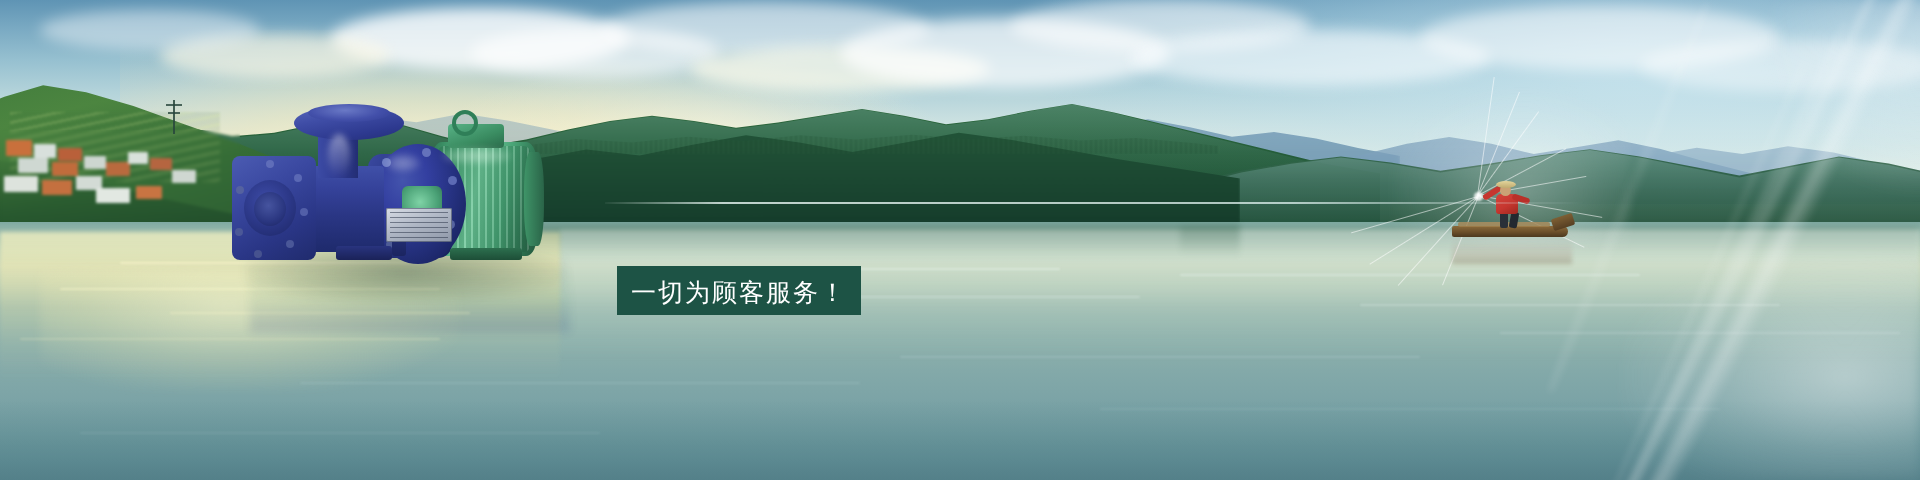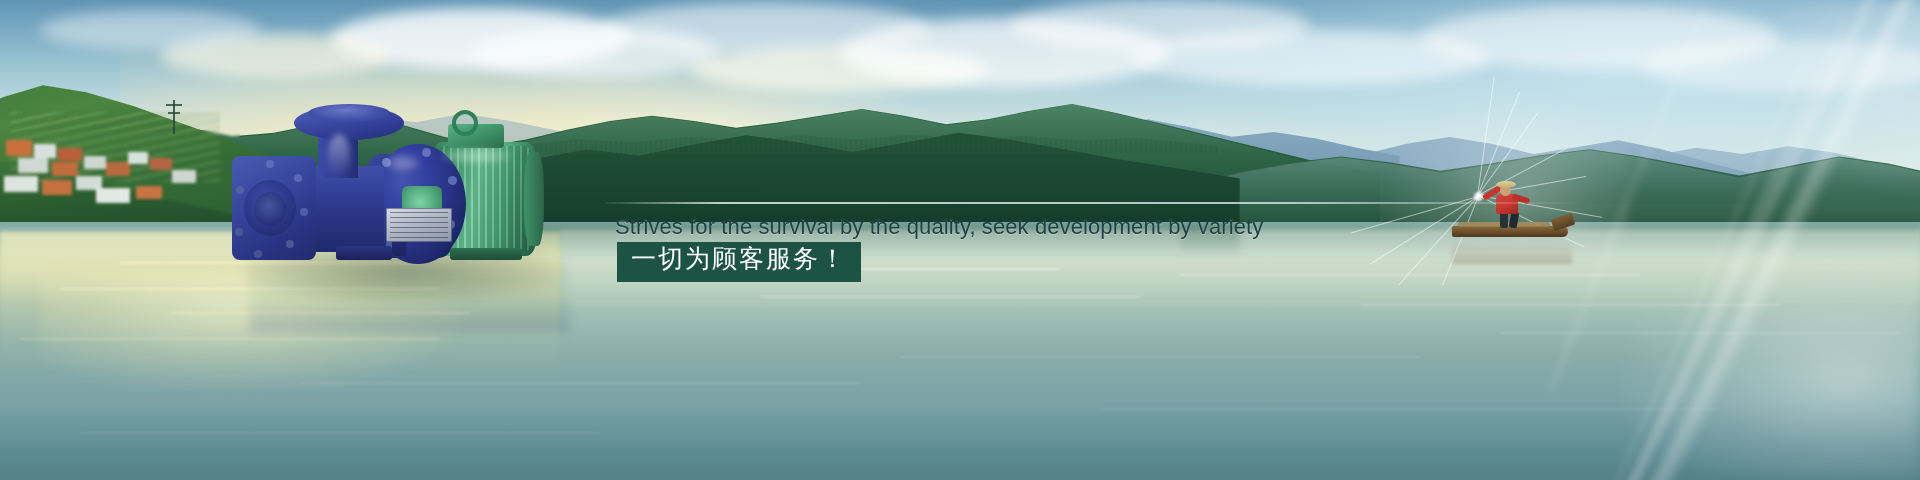--- a/index.html
+++ b/index.html
@@ -143,22 +143,22 @@
   #subRule{
     position:absolute;left:-8px;top:80px;width:980px;height:2px;
     background:linear-gradient(90deg,rgba(255,255,255,.05),rgba(235,248,245,.8) 12%,rgba(225,242,240,.75) 70%,rgba(225,242,240,0));
   }
   #subtitle{
     position:absolute;left:2px;top:91px;white-space:nowrap;
     font-size:22px;line-height:28px;color:#1f3f42;font-weight:400;letter-spacing:.1px;
     text-shadow:0 1px 1px rgba(255,255,255,.35);
   }
   #badge{
-    position:absolute;left:4px;top:120px;
-    background:#1d5345;padding:2px 14px 8px;font-family:Liberation Serif, serif;
+    position:absolute;left:4px;top:144px;
+    background:#1d5345;padding:11px 14px 8px;
   }
   #badgeTxt{
     font-size:25px;line-height:30px;color:#fff;letter-spacing:2px;white-space:nowrap;
   }
 
   
   #fisher{left:1452px;top:186px;width:120px;height:64px;}
   .fx{position:absolute;}
   .net{
     position:absolute;background:rgba(255,255,255,.55);
@@ -413,21 +413,20 @@
     <div class="fx" style="left:48px;top:-1px;width:11px;height:11px;border-radius:50%;background:#caa275;"></div>
     <div class="fx" style="left:44px;top:-5px;width:20px;height:7px;border-radius:50%;
       background:linear-gradient(180deg,#e3d49a 0%,#c0ab70 100%);"></div>
   </div>
   <div class="lyr" style="left:1452px;top:238px;width:120px;height:26px;opacity:.30;transform:scaleY(-1);
               background:linear-gradient(180deg,rgba(90,60,30,.8) 0%,rgba(150,60,50,.35) 40%,rgba(90,60,30,0) 100%);
               filter:blur(2px);"></div>
 
   <div class="lyr" id="textWrap">
     <div id="subRule"></div>
-    <div id="subtitle">Strives for the survival by the quality, seek development by variety</div>
     <div id="badge">
       <span id="badgeTxt">一切为顾客服务！</span>
     </div>
   </div>
 
   <div class="lyr" style="left:600px;top:208px;width:1000px;height:40px;z-index:-1;
               background:linear-gradient(90deg,rgba(225,240,234,.30),rgba(215,234,230,.20) 60%,rgba(215,234,230,0));"></div>
 
 </div>
 

